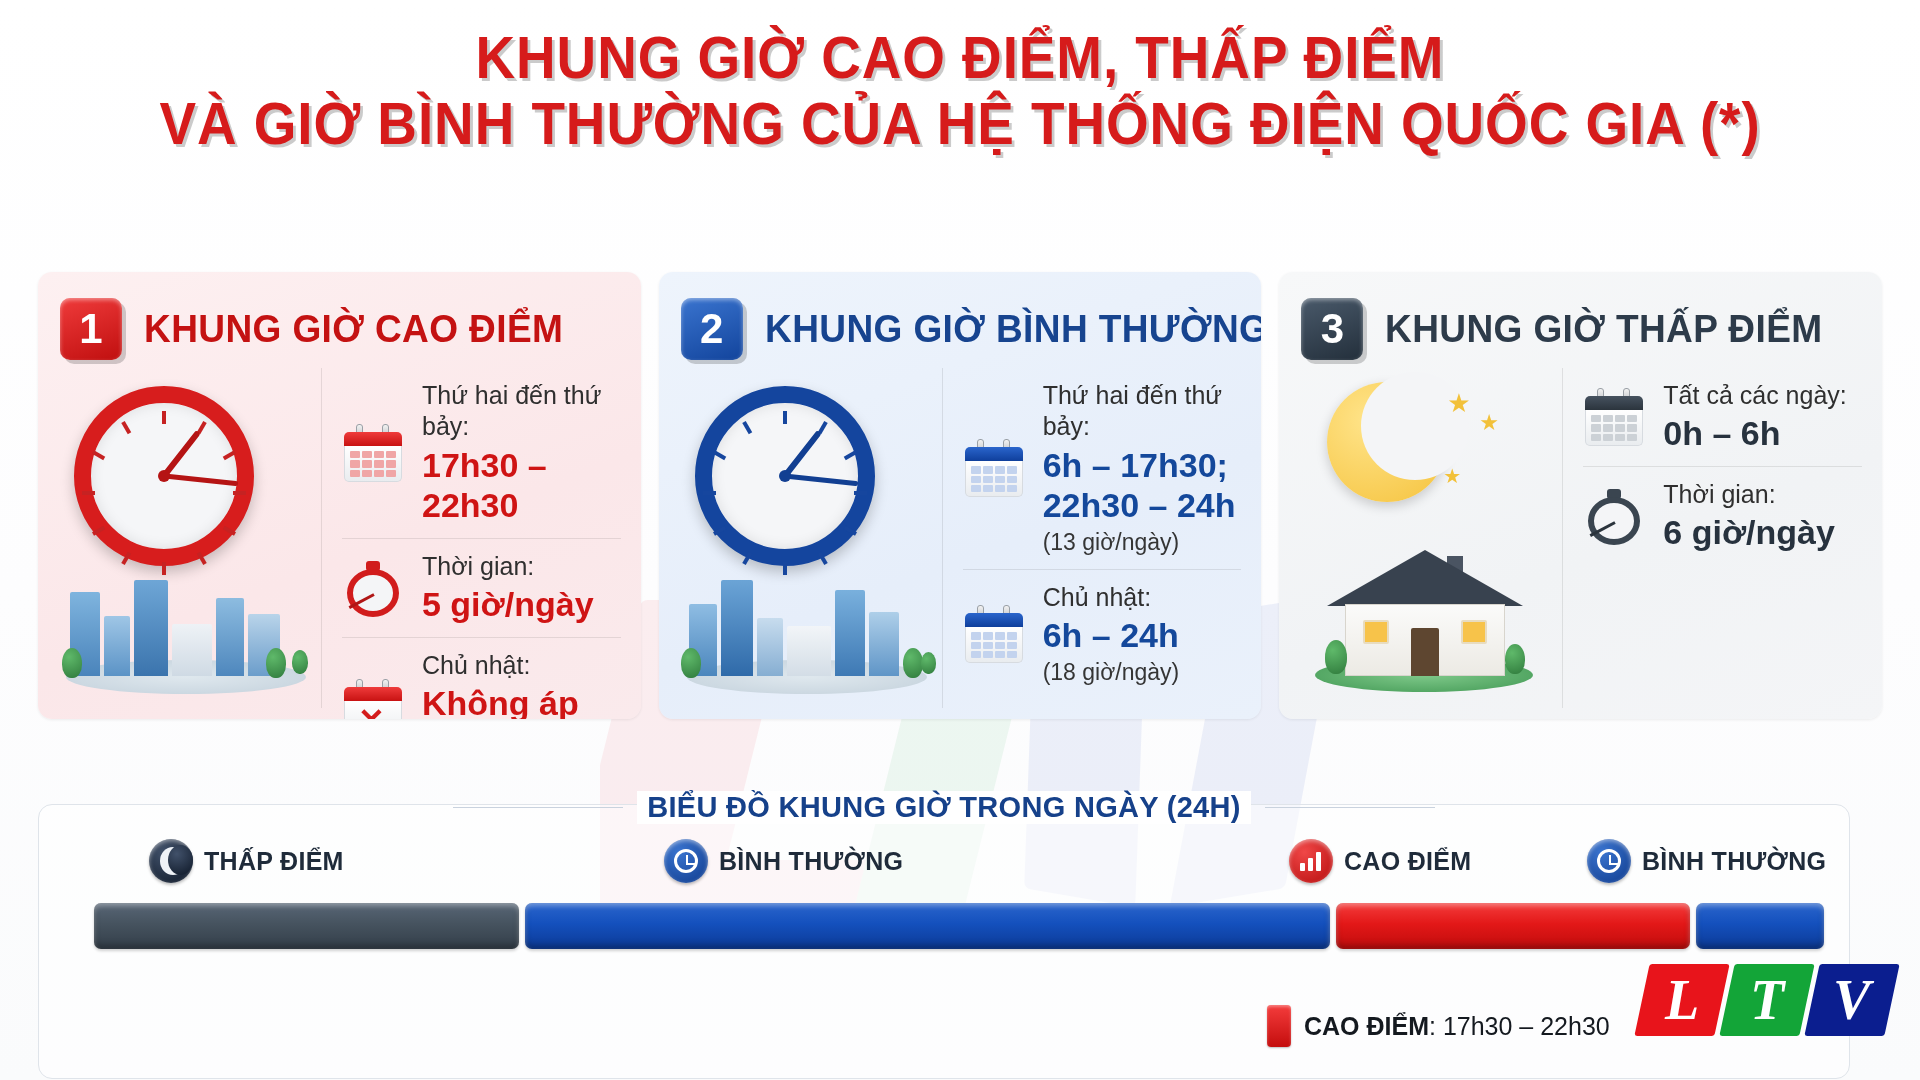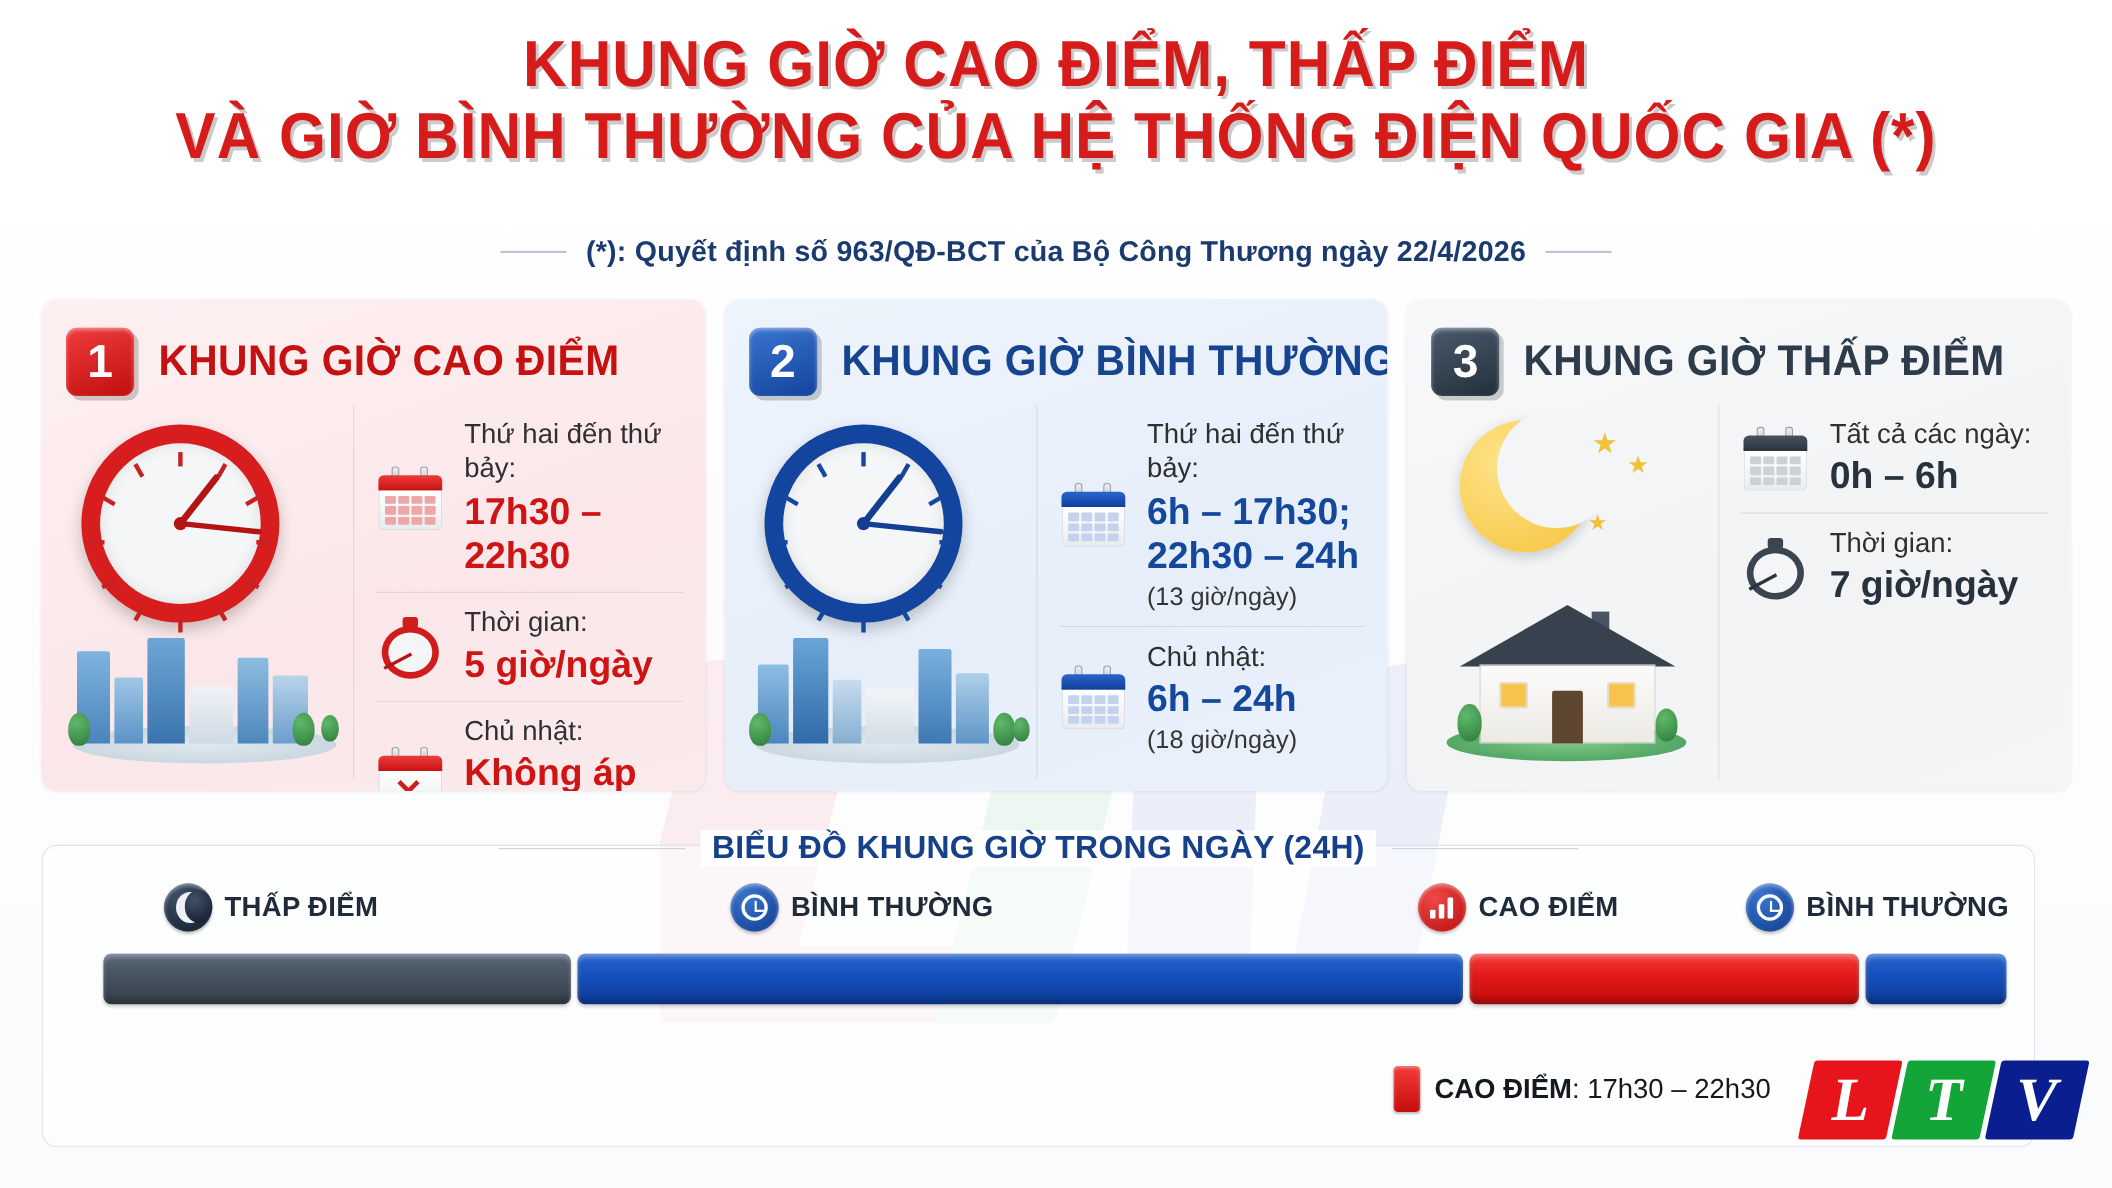--- a/index.html
+++ b/index.html
@@ -92,21 +92,21 @@
   .row .txt { flex:1 1 auto; }
   .lbl { font-size:25px; color:#2f2f2f; line-height:1.25; }
   .val { font-size:34px; font-weight:700; line-height:1.2; margin-top:2px; }
   .card.red  .val { color:#cf1414; }
   .card.blue .val { color:#14489b; }
   .card.gray .val { color:#27323e; }
   .sub-note { font-size:23px; color:#353535; line-height:1.25; margin-top:2px; }
 
   
   .chart-panel{
-    position:absolute; left:38px; top:768px; width:1812px; height:275px;
+    position:absolute; left:38px; top:804px; width:1812px; height:275px;
     border:1px solid #dfe4ea; border-radius:14px; background:rgba(255,255,255,.55);padding-left:36px;
   }
   .chart-title-row{ position:absolute; left:0; top:-14px; width:100%;
      display:flex; align-items:center; justify-content:center; gap:14px; }
   .ct-rule{ height:1px; width:170px; background:#c9d2de; }
   .chart-title{
     font-family:"Liberation Sans Narrow","Liberation Sans",sans-serif;
     font-weight:700; font-size:29px; color:#16418a; letter-spacing:.3px;
     background:#fff; padding: 0 10px; white-space:nowrap;
   }
@@ -254,25 +254,20 @@
     <span class="t1"></span>
       <span class="t2"></span>
     <span class="v1"></span>
       <span class="v2"></span>
   </div>
 
   <div class="title-wrap">
     <div class="title-line a">KHUNG GIỜ CAO ĐIỂM, THẤP ĐIỂM</div>
     <div class="title-line b">VÀ GIỜ BÌNH THƯỜNG CỦA HỆ THỐNG ĐIỆN QUỐC GIA (*)</div>
   </div>
-  <div class="subtitle-row">
-    <div class="sub-rule"></div>
-    <div class="subtitle">(*): Quyết định số 963/QĐ-BCT của Bộ Công Thương ngày 22/4/2026</div>
-    <div class="sub-rule"></div>
-  </div>
 
   <div class="cards">
 
     <div class="card red">
       <div class="card-head">
         <div class="badge red">1</div>
         <div class="card-title">KHUNG GIỜ CAO ĐIỂM</div>
       </div>
       <div class="card-body">
         <div class="art">
@@ -526,21 +521,21 @@
           <div class="row">
             <div class="ico">
               <div class="stopw gray">
                   <div class="stem"></div>
                   <div class="ring2"></div>
                   <div class="nd"></div>
                 </div>
             </div>
             <div class="txt">
               <div class="lbl">Thời gian:</div>
-              <div class="val">7 giờ/ngày</div>
+              <div class="val">6 giờ/ngày</div>
             </div>
           </div>
         </div>
       </div>
     </div>
   </div>
 
   <div class="chart-panel">
     <div class="chart-title-row">
       <div class="ct-rule"></div>

